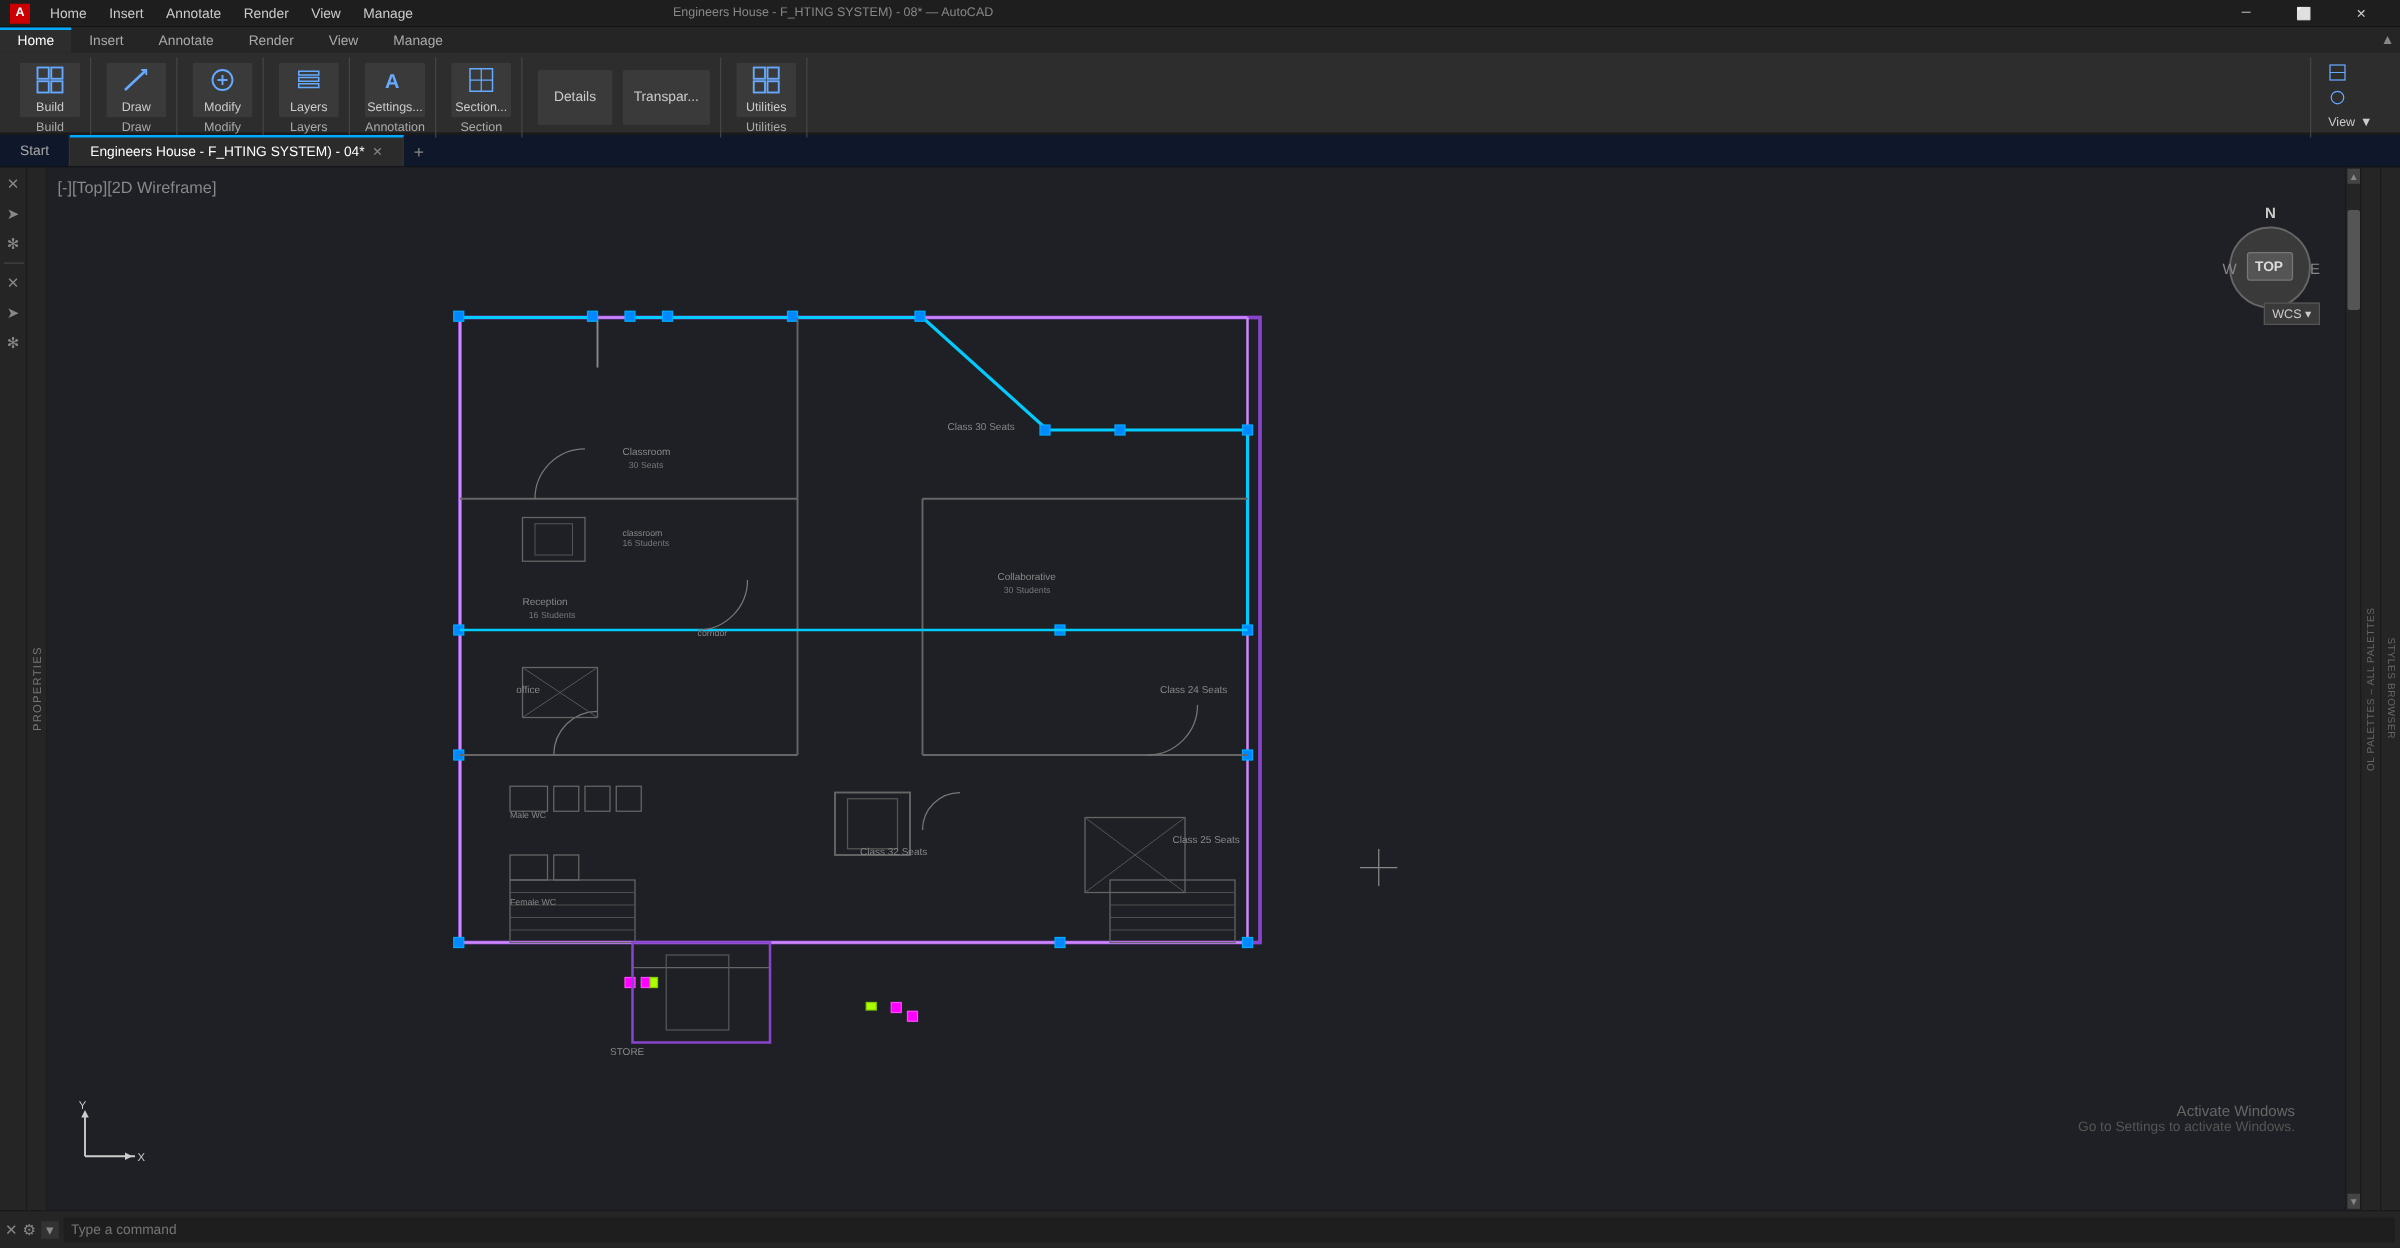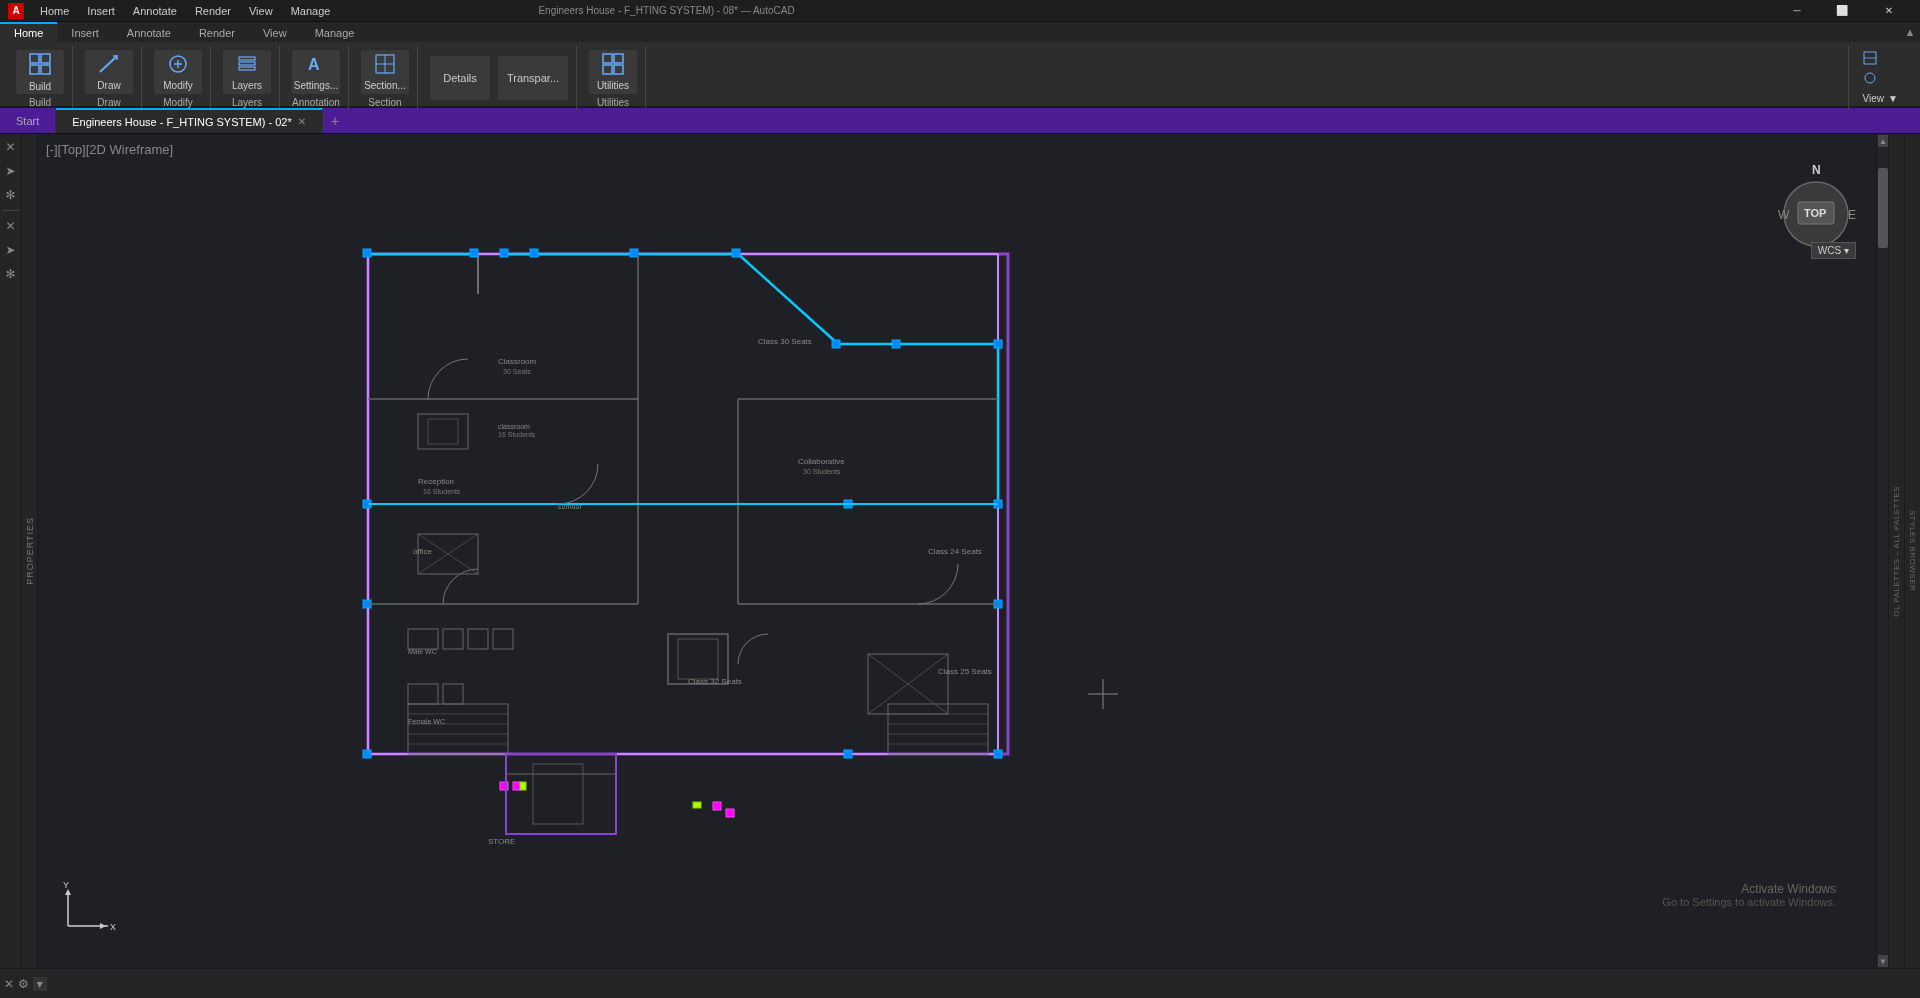--- a/index.html
+++ b/index.html
@@ -20,21 +20,21 @@
     #ribbon-tabs .rtab.active { background: #2d2d2d; color: #fff; border-top: 2px solid #00aaff; }
     #ribbon-content { flex: 1; display: flex; align-items: center; padding: 4px 8px; gap: 4px; }
     .ribbon-group { display: flex; flex-direction: column; align-items: center; border-right: 1px solid #444; padding: 0 8px; height: 64px; justify-content: space-between; }
     .ribbon-group-items { display: flex; gap: 4px; align-items: center; flex: 1; }
     .ribbon-group-label { font-size: 10px; color: #aaa; padding-bottom: 2px; }
     .ribbon-btn { display: flex; flex-direction: column; align-items: center; justify-content: center; width: 48px; height: 44px; background: #3a3a3a; border: 1px solid transparent; cursor: pointer; border-radius: 2px; gap: 2px; font-size: 10px; color: #ccc; }
     .ribbon-btn .icon { font-size: 18px; line-height: 1; }
     .ribbon-btn-sm { display: flex; flex-direction: row; align-items: center; height: 18px; padding: 0 6px; background: transparent; border: none; cursor: pointer; font-size: 10px; color: #ccc; gap: 4px; }
 
     
-    #doc-tabs { height: 26px; background: #4c1d95; display: flex; align-items: center; border-bottom: 1px solid #111; padding-left: 0; }
+    #doc-tabs { height: 26px; background: #0f172a; display: flex; align-items: center; border-bottom: 1px solid #111; padding-left: 0; }
     .doc-tab { padding: 4px 16px; font-size: 11px; color: #aaa; cursor: pointer; border-right: 1px solid #333; display: flex; align-items: center; gap: 6px; height: 100%; }
     .doc-tab.active { background: #2b2b2b; color: #fff; border-top: 2px solid #00aaff; }
     .doc-tab .close-x { font-size: 10px; color: #888; }
     .new-tab-btn { padding: 4px 8px; font-size: 14px; color: #888; cursor: pointer; }
 
     
     #main-area { display: flex; height: calc(998px - 22px - 86px - 26px - 30px); }
 
     
     #viewport { flex: 1; background: #1e2025; position: relative; overflow: hidden; }
@@ -245,21 +245,21 @@
       </div>
     </div>
   </div>
 </div>
 
 <div id="doc-tabs">
   <div class="doc-tab">
     <span>Start</span>
   </div>
   <div class="doc-tab active">
-    <span>Engineers House - F_HTING SYSTEM) - 02*</span>
+    <span>Engineers House - F_HTING SYSTEM) - 04*</span>
     <span class="close-x">✕</span>
   </div>
   <div class="new-tab-btn">+</div>
 </div>
 
 <div id="main-area">
 
   <div style="width: 22px; background: #252525; border-right: 1px solid #1a1a1a; display: flex; flex-direction: column; align-items: center; padding: 4px 0; gap: 6px;">
     <div class="left-icon-btn" style="color: #888; font-size: 12px;">✕</div>
     <div class="left-icon-btn" style="color: #888; font-size: 12px;">➤</div>
@@ -463,13 +463,14 @@
   <div style="width: 16px; background: #252525; border-left: 1px solid #1a1a1a; display: flex; flex-direction: column; align-items: center; justify-content: center;">
     <div style="writing-mode: vertical-rl; font-size: 8px; color: #666; letter-spacing: 0.5px; cursor: pointer; padding: 4px;">STYLES BROWSER</div>
   </div>
 
 </div>
 
 <div id="command-bar">
   <div style="font-size: 12px; color: #888; cursor: pointer;">✕</div>
   <div style="font-size: 12px; color: #888; cursor: pointer;">⚙</div>
   <div style="font-size: 12px; color: #888; cursor: pointer; background: #333; padding: 0 4px;">▾</div>
+  <input type="text" placeholder="Type a command" style="flex: 1 1 0%; background: rgb(30, 30, 30); border: none; color: rgb(204, 204, 204); font-size: 11px; padding: 2px 6px; outline: none; height: 20px;">
 </div>
 
 </body></html>

